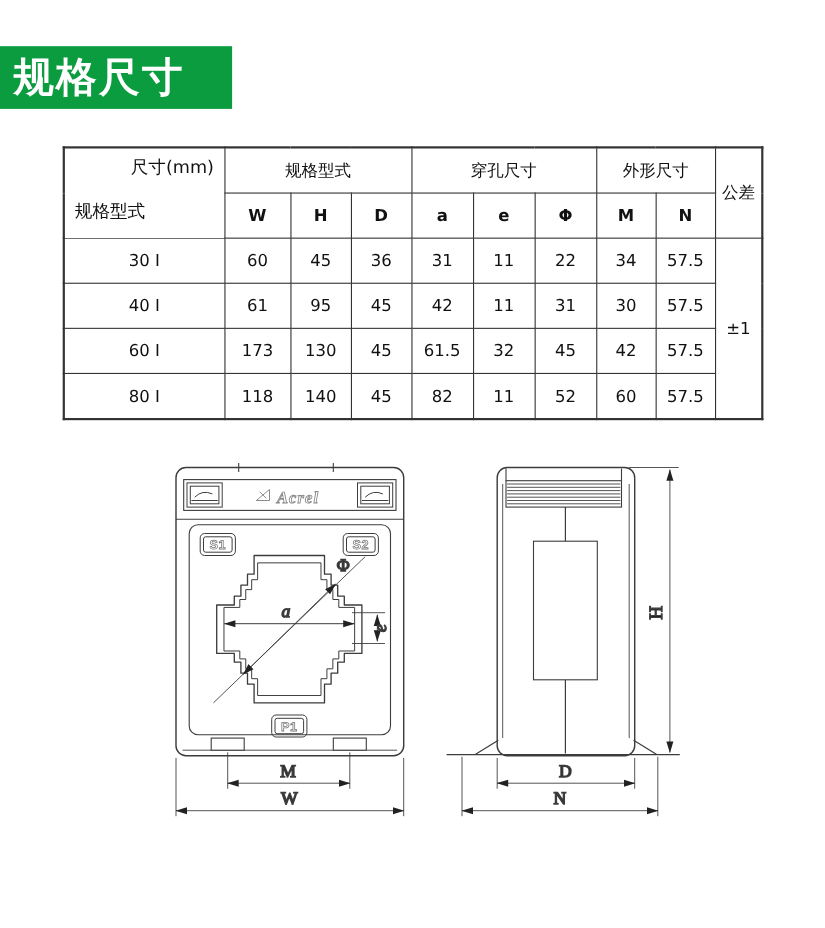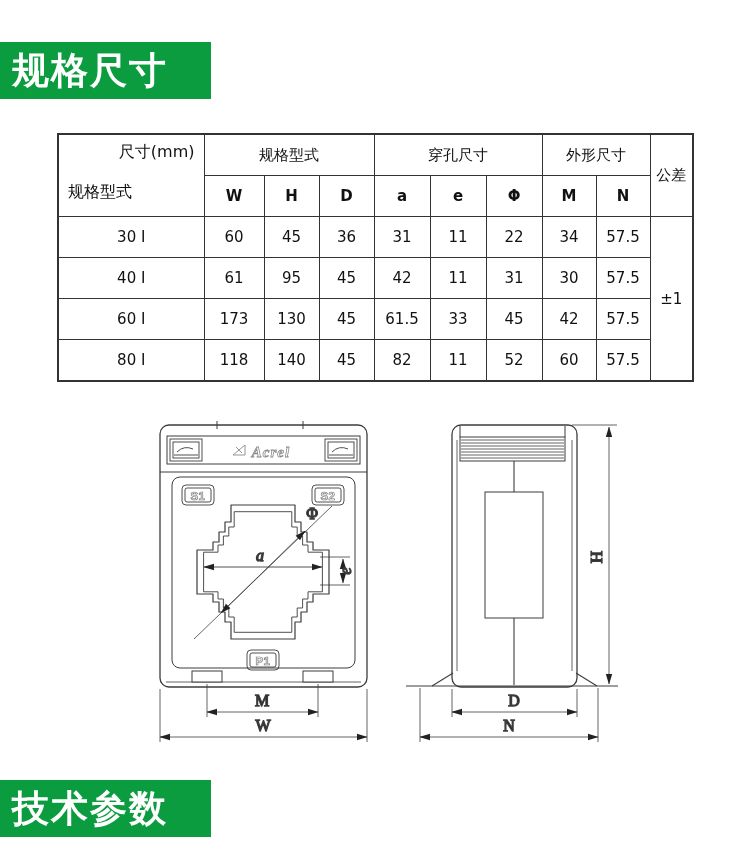--- a/index.html
+++ b/index.html
@@ -102,21 +102,21 @@
         <td class="val">31</td>
         <td class="val">30</td>
         <td class="val">57.5</td>
       </tr>
       <tr>
         <td class="model">60 I</td>
         <td class="val">173</td>
         <td class="val">130</td>
         <td class="val">45</td>
         <td class="val">61.5</td>
-        <td class="val">33</td>
+        <td class="val">32</td>
         <td class="val">45</td>
         <td class="val">42</td>
         <td class="val">57.5</td>
       </tr>
       <tr>
         <td class="model">80 I</td>
         <td class="val">118</td>
         <td class="val">140</td>
         <td class="val">45</td>
         <td class="val">82</td>
@@ -275,15 +275,14 @@
         <g stroke-width="0.8">
           <line x1="280" y1="293" x2="280" y2="347"></line>
           <line x1="458" y1="293" x2="458" y2="347"></line>
           <line x1="280" y1="342" x2="458" y2="342" marker-start="url(#mS)" marker-end="url(#mE)"></line>
         </g>
         <text x="369" y="336" text-anchor="middle" class="dimlabel">N</text>
       </g>
     </svg>
   </div>
 
-  <div class="banner" id="banner-tech">技术参数</div>
 
 </div>
 
 </body></html>

